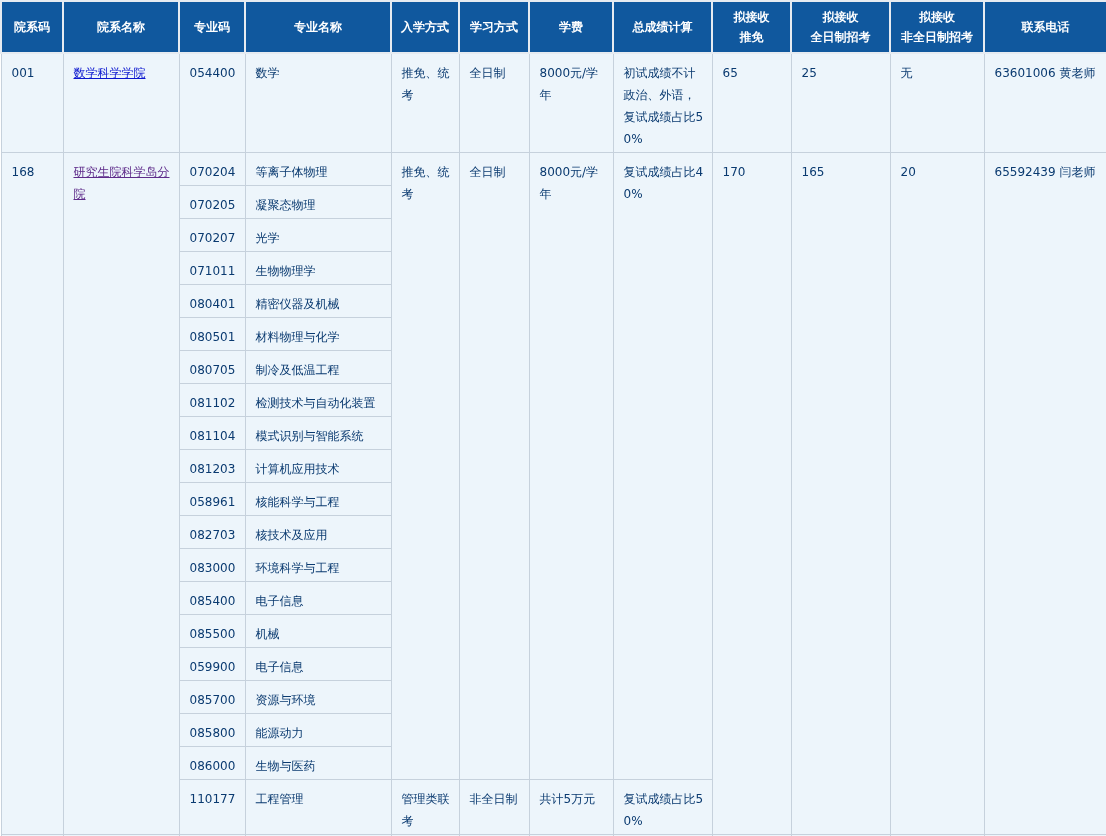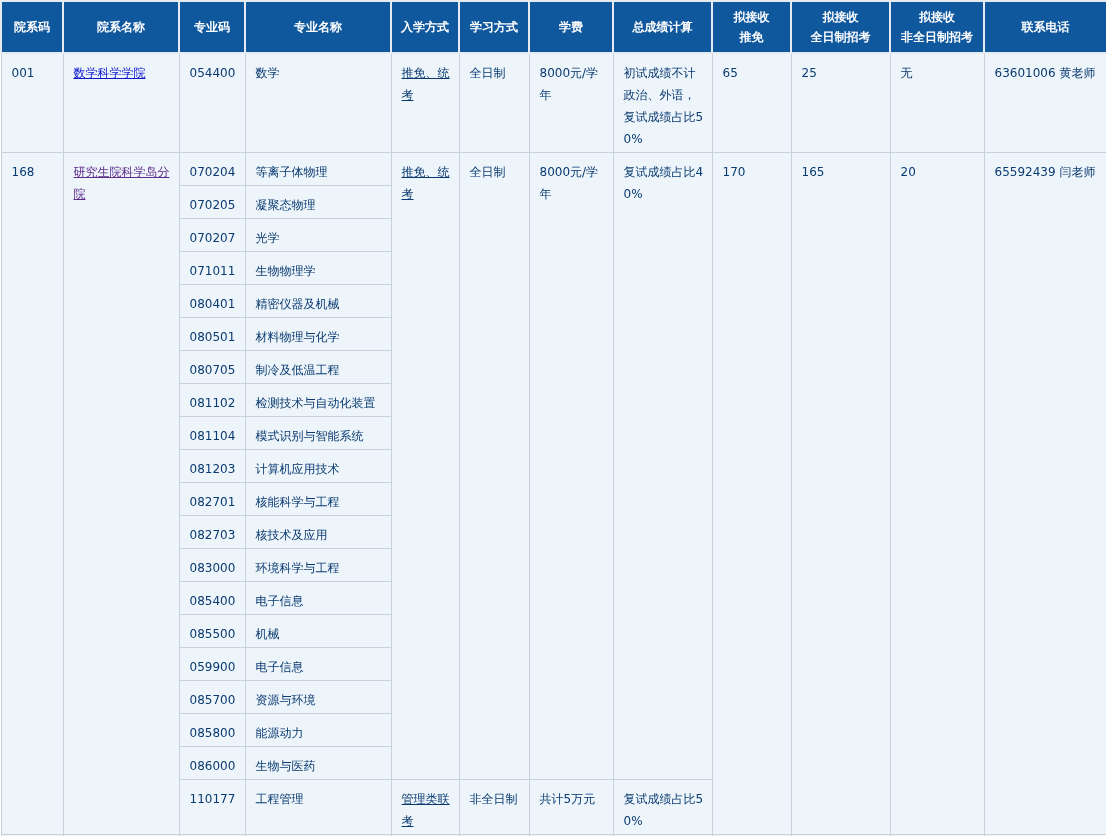--- a/index.html
+++ b/index.html
@@ -22,21 +22,21 @@
     border:1px solid #c6d1dc; padding:8px 8px 2px 10px; line-height:22px;
     word-break:break-all; overflow:hidden;
   }
   tr.head-row   { height:52px; }
   tr.row-math   { height:98px; }
   tr.sub-row    { height:33px; }
   tr.mba-row    { height:55px; }
   tr.partial-row{ height:4px; }
   tr.partial-row td { padding:0; height:3px; }
   td.c-deptname { padding-right:14px; }
-  td.c-admission{ padding-right:6px;text-decoration:underline; }
+  td.c-admission{ padding-right:6px; }
   a.link-blue    { color:#0b16cf; text-decoration:underline; cursor:pointer; }
   a.link-visited { color:#5e2b8a; text-decoration:underline; cursor:pointer; }
 </style>
 </head>
 <body>
 
 <div class="page">
   <table class="adm">
     <colgroup>
       <col style="width:62px">
@@ -165,21 +165,21 @@
         </tr>
         <tr class="sub-row">
           <td>081104</td>
           <td>模式识别与智能系统</td>
         </tr>
         <tr class="sub-row">
           <td>081203</td>
           <td>计算机应用技术</td>
         </tr>
         <tr class="sub-row">
-          <td>082701</td>
+          <td>058961</td>
           <td>核能科学与工程</td>
         </tr>
         <tr class="sub-row">
           <td>082703</td>
           <td>核技术及应用</td>
         </tr>
         <tr class="sub-row">
           <td>083000</td>
           <td>环境科学与工程</td>
         </tr>

